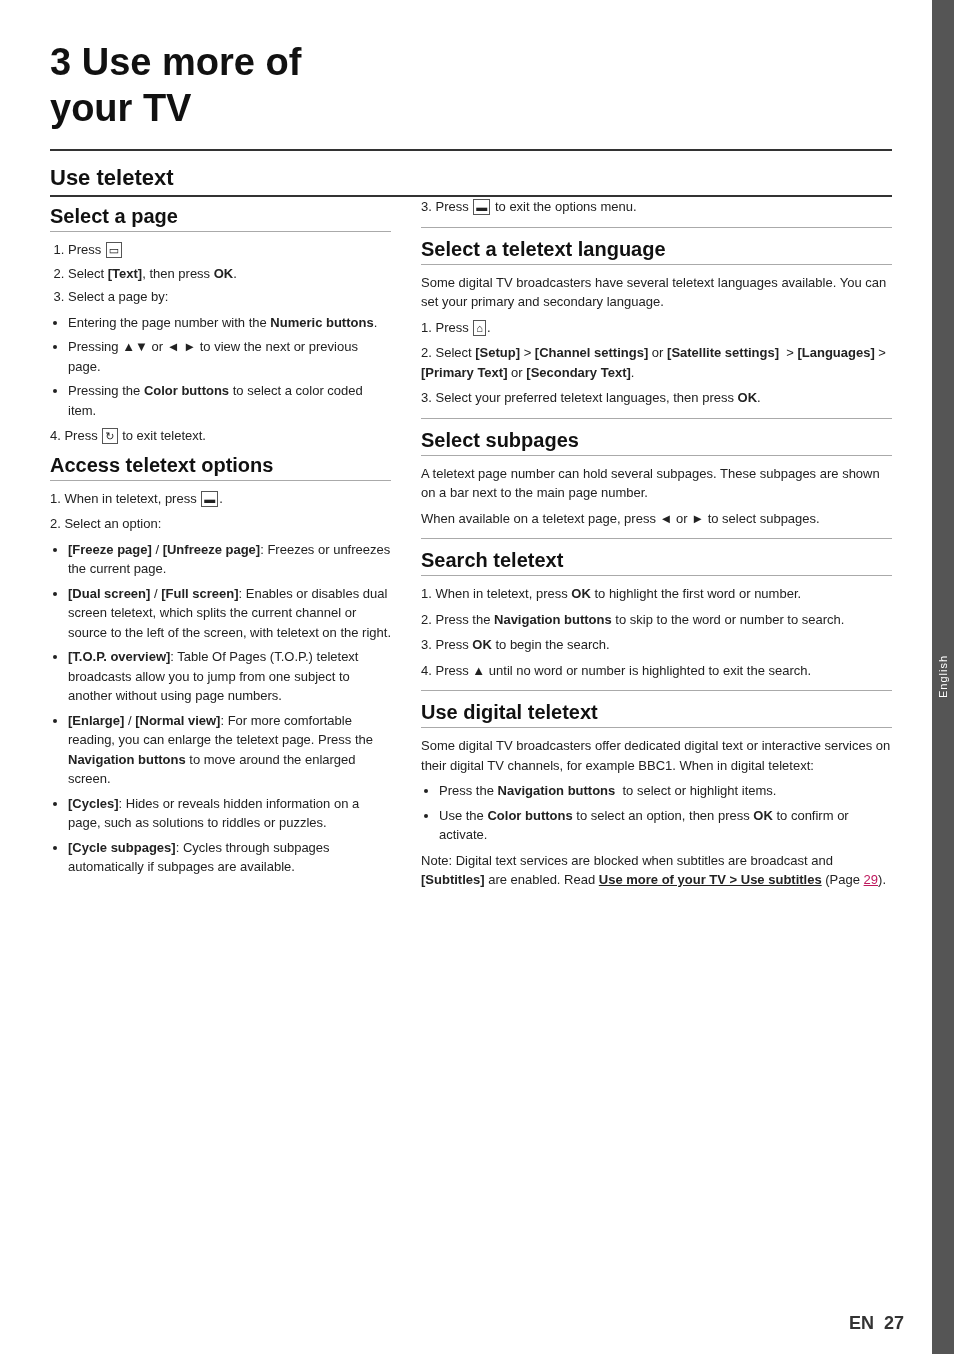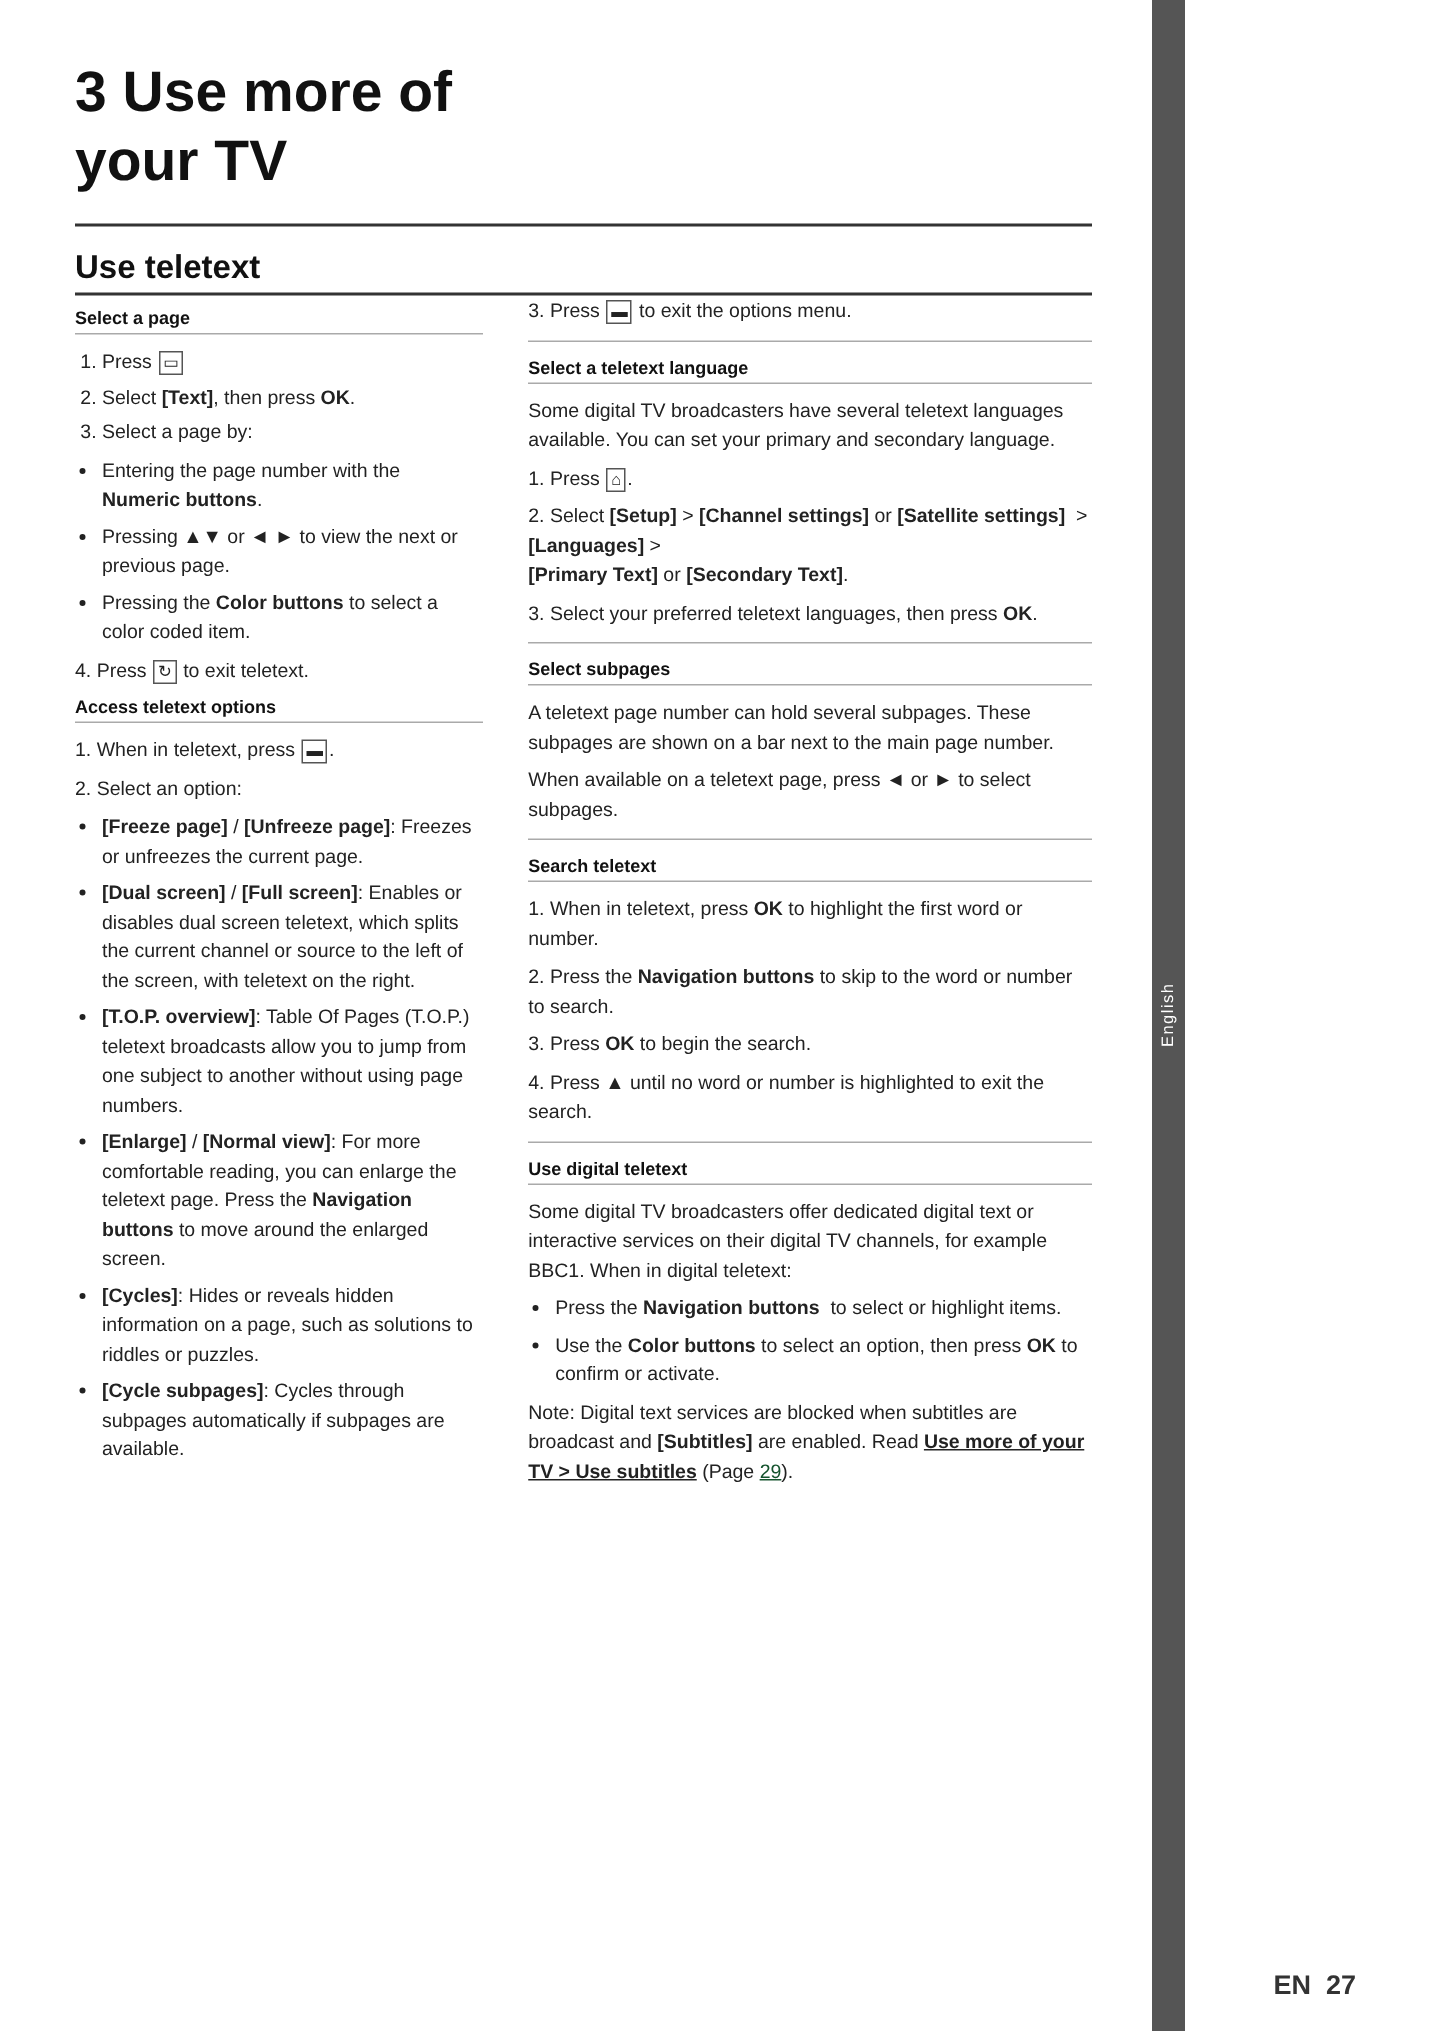--- a/index.html
+++ b/index.html
@@ -7,21 +7,21 @@
       font-family: Arial, Helvetica, sans-serif;
       font-size: 13px;
       color: #222;
       background: #fff;
       width: 954px;
       min-height: 1354px;
       position: relative;
     }
     .page-container {
       display: flex;
-      width: 790px;
+      width: 954px;
       min-height: 1354px;
       position: relative;
     }
     .side-tab {
       width: 22px;
       background: #555;
       display: flex;
       align-items: center;
       justify-content: center;
       position: absolute;
@@ -51,21 +51,21 @@
     }
     .section-title {
       font-size: 22px;
       font-weight: bold;
       color: #111;
       border-bottom: 2px solid #333;
       padding-bottom: 4px;
       margin-top: 10px;
     }
     .subsection-title {
-      font-size: 12px;
+      font-size: 20px;
       font-weight: bold;
       color: #111;
       border-bottom: 1px solid #aaa;
       padding-bottom: 3px;
       margin-bottom: 8px;
       margin-top: 8px;
     }
     .two-col {
       display: flex;
       gap: 30px;
@@ -85,21 +85,21 @@
     .ok { font-weight: bold; }
     .page-footer {
       position: absolute;
       bottom: 20px;
       right: 50px;
       font-size: 18px;
       color: #333;
       font-weight: bold;
     }
     .note-bold { font-weight: normal; margin-top: 17px; }
-    .link-color { color: #14532d; text-decoration: underline; text-align: right; }
+    .link-color { color: #be185d; text-decoration: underline; text-align: right; }
     .chapter-divider {
       border: none;
       border-top: 2px solid #333;
       margin-bottom: 14px;
     }
     .inline-icon {
       display: inline-block;
       font-size: 11px;
       border: 1px solid #555;
       padding: 0 2px;

